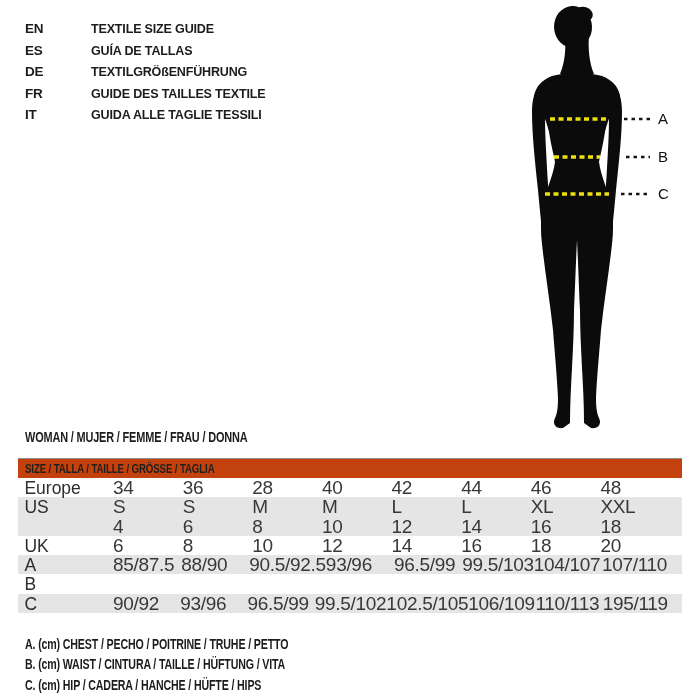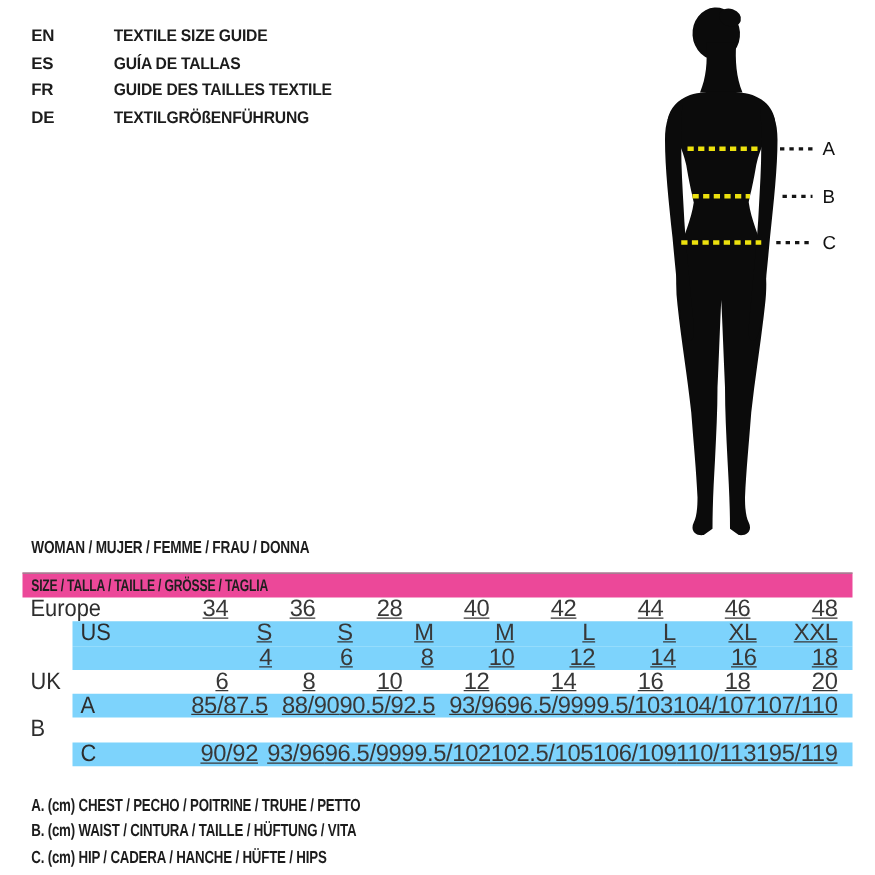--- a/index.html
+++ b/index.html
@@ -19,51 +19,55 @@
   .figure{left:460px;top:0;width:240px;height:440px;}
   .dash-y{stroke:#ece10e;stroke-width:3.5;stroke-dasharray:5 3.5;}
   .dash-k{stroke:#151515;stroke-width:2.6;stroke-dasharray:3.5 4;}
   .measure-label{font-family:"Liberation Sans",sans-serif;font-size:15px;font-weight:400;fill:#111;}
 
   
   .woman-title{left:25px;top:429px;font-weight:bold;font-size:14px;letter-spacing:-0.2px;white-space:nowrap;transform:scaleX(0.78);transform-origin:0 0;}
 
   
   .size-table{left:18px;top:458px;width:664px;}
-  .t-header{height:20px;line-height:19px;background:#ec4899;border-top:1px solid #8f8f8f;padding-left:7px;box-sizing:border-box;font-weight:bold;font-size:13.5px;color:#1f1f1f;}
+  .t-header{height:20px;line-height:19px;background:#c2410c;border-top:1px solid #8f8f8f;padding-left:7px;box-sizing:border-box;font-weight:bold;font-size:13.5px;color:#1f1f1f;}
   .t-header-text{display:inline-block;white-space:nowrap;transform:scaleX(0.72);transform-origin:0 50%;letter-spacing:-0.2px;}
   .trow{display:flex;height:19.3px;line-height:19.3px;font-size:19px;color:#383838;}
-  .trow.shaded{background:#7dd3fc;margin-left:40px;}
+  .trow.shaded{background:#e5e5e5;}
   .tlabel{width:95px;flex:0 0 95px;padding-left:7px;box-sizing:border-box;color:#2d2d2d;white-space:nowrap;transform:scaleX(0.92);transform-origin:0 50%;}
   .tvals{flex:1;display:flex;padding-right:12px;}
-  .tcell{flex:1;text-align:right;letter-spacing:-0.3px;white-space:nowrap;text-decoration:underline;}
+  .tcell{flex:1;text-align:left;letter-spacing:-0.3px;white-space:nowrap;}
 
   
   .legend{left:25px;top:634px;}
   .legend-row{height:20.3px;line-height:20.3px;font-weight:bold;font-size:14px;letter-spacing:-0.2px;white-space:nowrap;transform:scaleX(0.76);transform-origin:0 50%;}
 </style>
 </head>
 <body>
 
 <div class="abs lang-block">
   <div class="lang-row">
     <span class="lang-code">EN</span>
     <span class="lang-label">TEXTILE SIZE GUIDE</span>
   </div>
   <div class="lang-row">
     <span class="lang-code">ES</span>
     <span class="lang-label">GUÍA DE TALLAS</span>
   </div>
   <div class="lang-row">
+    <span class="lang-code">DE</span>
+    <span class="lang-label">TEXTILGRÖßENFÜHRUNG</span>
+  </div>
+  <div class="lang-row">
     <span class="lang-code">FR</span>
     <span class="lang-label">GUIDE DES TAILLES TEXTILE</span>
   </div>
   <div class="lang-row">
-    <span class="lang-code">DE</span>
-    <span class="lang-label">TEXTILGRÖßENFÜHRUNG</span>
+    <span class="lang-code">IT</span>
+    <span class="lang-label">GUIDA ALLE TAGLIE TESSILI</span>
   </div>
 </div>
 
 <svg class="abs figure" viewBox="0 0 240 440" width="240" height="440" xmlns="http://www.w3.org/2000/svg">
   <g fill="#0b0b0b" stroke="none">
     <ellipse cx="113" cy="27" rx="19" ry="21" transform="rotate(-4 113 27)"></ellipse>
     <ellipse cx="124" cy="14" rx="9" ry="7" transform="rotate(18 124 14)"></ellipse>
     <path d="M 105 34 C 106 50, 105 62, 100 74 L 134 74 C 129 62, 128 48, 129 34 Z"></path>
     <path d="
       M 92 76

